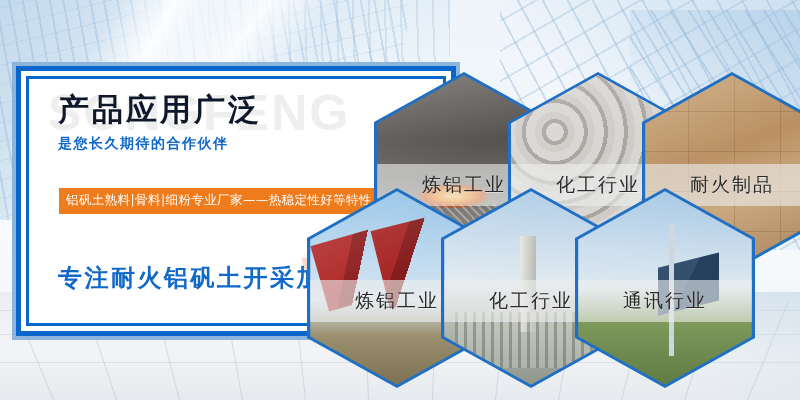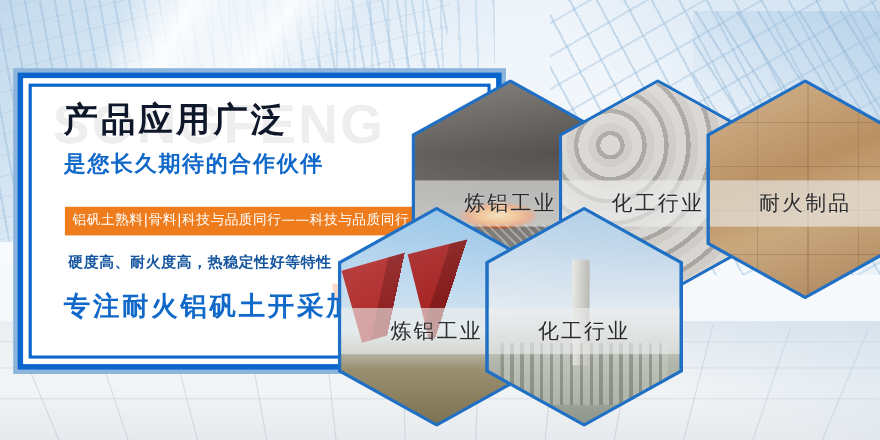--- a/index.html
+++ b/index.html
@@ -103,21 +103,21 @@
     font-family:"Liberation Sans","DejaVu Sans",sans-serif;
   }
   .h1{
     position:relative;z-index:6;
     font-size:31px;font-weight:bold;color:#0f172a;letter-spacing:3px;
     line-height:1.12;white-space:nowrap;
     font-family:"DejaVu Sans","Liberation Sans",sans-serif;
   }
   .h2{
     position:relative;z-index:6;margin-top:8px;
-    font-size:20px;font-weight:bold;color:#1068c8;letter-spacing:1.5px;
+    font-size:14px;font-weight:bold;color:#1068c8;letter-spacing:1.5px;
     white-space:nowrap;
     font-family:"DejaVu Sans","Liberation Sans",sans-serif;
   }
   .tagband{
     position:absolute;left:59px;top:188px;z-index:7;
     background:#ee7b1c;color:#ffffff;
     font-size:12.5px;line-height:1;letter-spacing:.4px;
     padding:6px 7px 7px 7px;white-space:nowrap;
     font-family:"DejaVu Sans","Liberation Sans",sans-serif;
   }
@@ -270,22 +270,21 @@
   <div class="panel-white"></div>
 
   <div class="watermark">SONGFENG</div>
   <div class="wlogo">W</div>
 
   <div class="copy">
     <div class="h1">产品应用广泛</div>
     <div class="h2">是您长久期待的合作伙伴</div>
   </div>
 
-  <div class="tagband">铝矾土熟料|骨料|科技与品质同行——科技与品质同行</div>
-  <div class="h3">硬度高、耐火度高，热稳定性好等特性</div>
+  <div class="tagband">铝矾土熟料|骨料|细粉专业厂家——热稳定性好等特性</div>
   <div class="h4">专注耐火铝矾土开采加工</div>
 
   <div class="hexes" id="hexLayer">
       <div class="hex" style="left: 374px; top: 72px;">
         <div class="hex-in">
           <div class="hex-img art-smelt"></div>
           <div class="hex-sheen"></div>
           <div class="hex-label">炼铝工业</div>
         </div>
       </div>
@@ -310,15 +309,22 @@
           <div class="hex-label">炼铝工业</div>
         </div>
       </div>
       <div class="hex" style="left: 441px; top: 188px;">
         <div class="hex-in">
           <div class="hex-img art-chem"></div>
           <div class="hex-sheen"></div>
           <div class="hex-label">化工行业</div>
         </div>
       </div>
+      <div class="hex" style="left: 575px; top: 188px;">
+        <div class="hex-in">
+          <div class="hex-img art-comm"></div>
+          <div class="hex-sheen"></div>
+          <div class="hex-label">通讯行业</div>
+        </div>
+      </div>
     </div>
 
 </div>
 
 </body></html>

